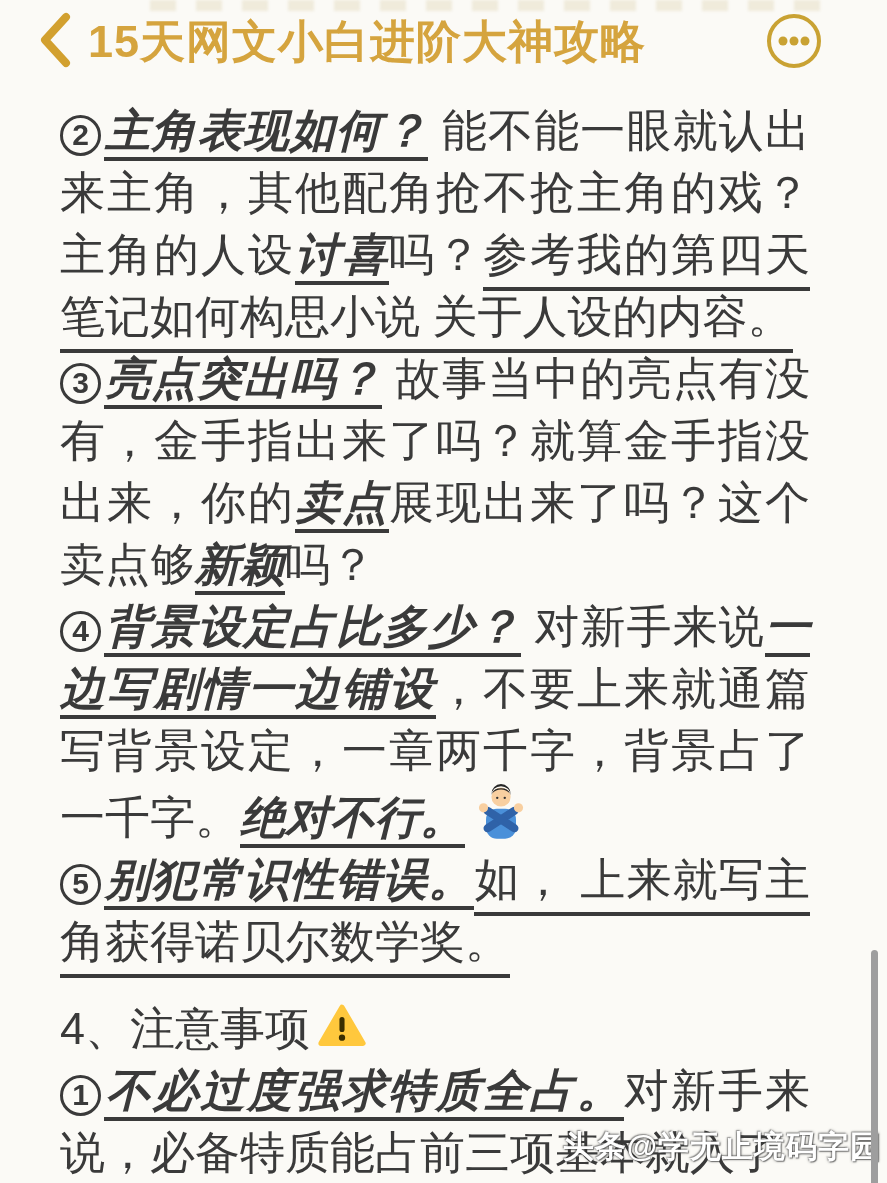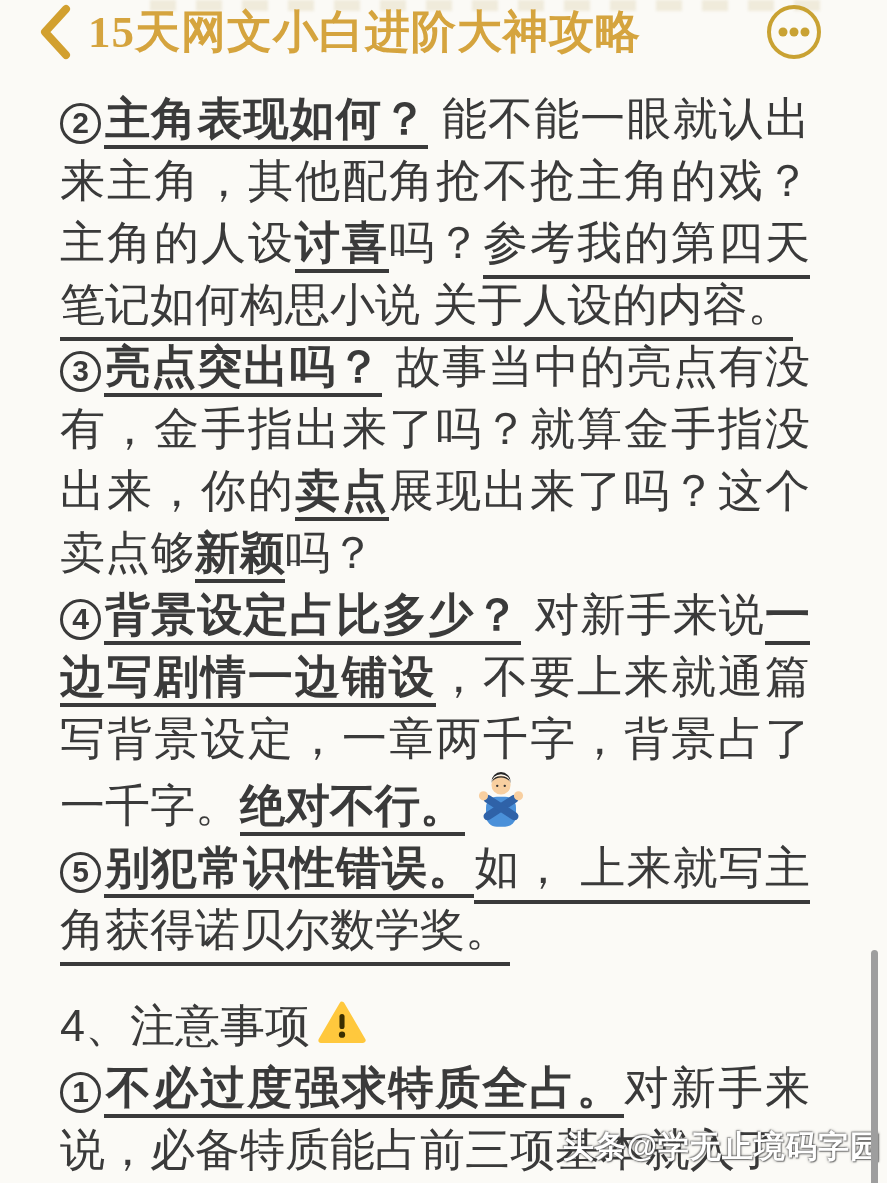--- a/index.html
+++ b/index.html
@@ -22,24 +22,22 @@
     width: 690px; height: 11px;
     background: repeating-linear-gradient(90deg,
       rgba(176,150,70,0.22) 0 26px,
       rgba(0,0,0,0) 26px 46px);
     filter: blur(1.5px);
     opacity: .7;
   }
   .header {
     position: relative;
     display: flex;
-    align-items: center;
-    padding: 0 30px 8px 34px;
+    padding: 12px 30px 8px 34px;
     height: 64px;
-    font-family: Liberation Serif, serif;
   }
   .back-btn {
     width: 42px; height: 56px;
     display: flex; align-items: center; justify-content: center;
     cursor: pointer;
     flex: 0 0 auto;
   }
   .page-title {
     color: #D5A43E;
     font-size: 45px;
@@ -59,26 +57,27 @@
   .note-body {
     position: relative;
     padding: 16px 58px 0 60px;
     width: 750px;
     color: #3A3A3A;
     font-size: 45px;
     line-height: 62px;
     text-align: justify;
   }
   p.para { margin: 0; }
-  p.para.heading { margin-top: 34px; font-weight: 700; }
+  p.para.heading { margin-top: 25px; font-weight: 700; }
   .plain { font-weight: 400; }
   .bold-underline {
     font-weight: 700;
     border-bottom: 4px solid #3A3A3A;
     padding-bottom: 1px;
+    font-style: italic;
   }
   .underline {
     font-weight: 400;
     border-bottom: 4px solid #3A3A3A;
     padding-bottom: 7px;
   }
   .circled-num {
     display: inline-flex;
     align-items: center;
     justify-content: center;

